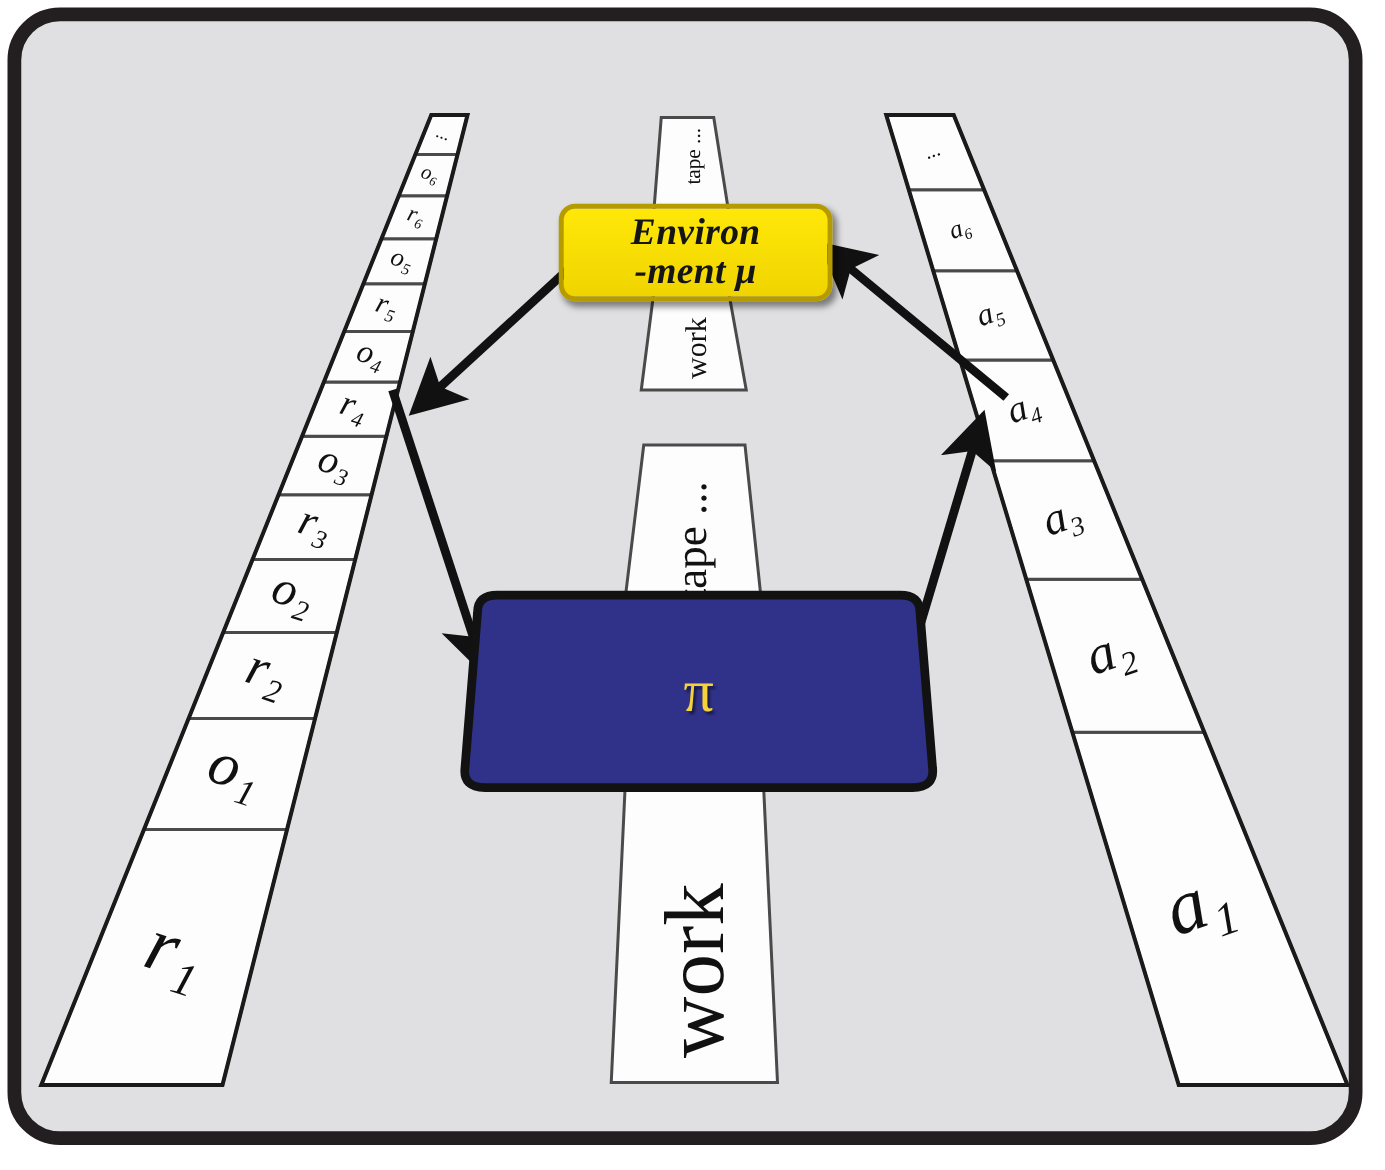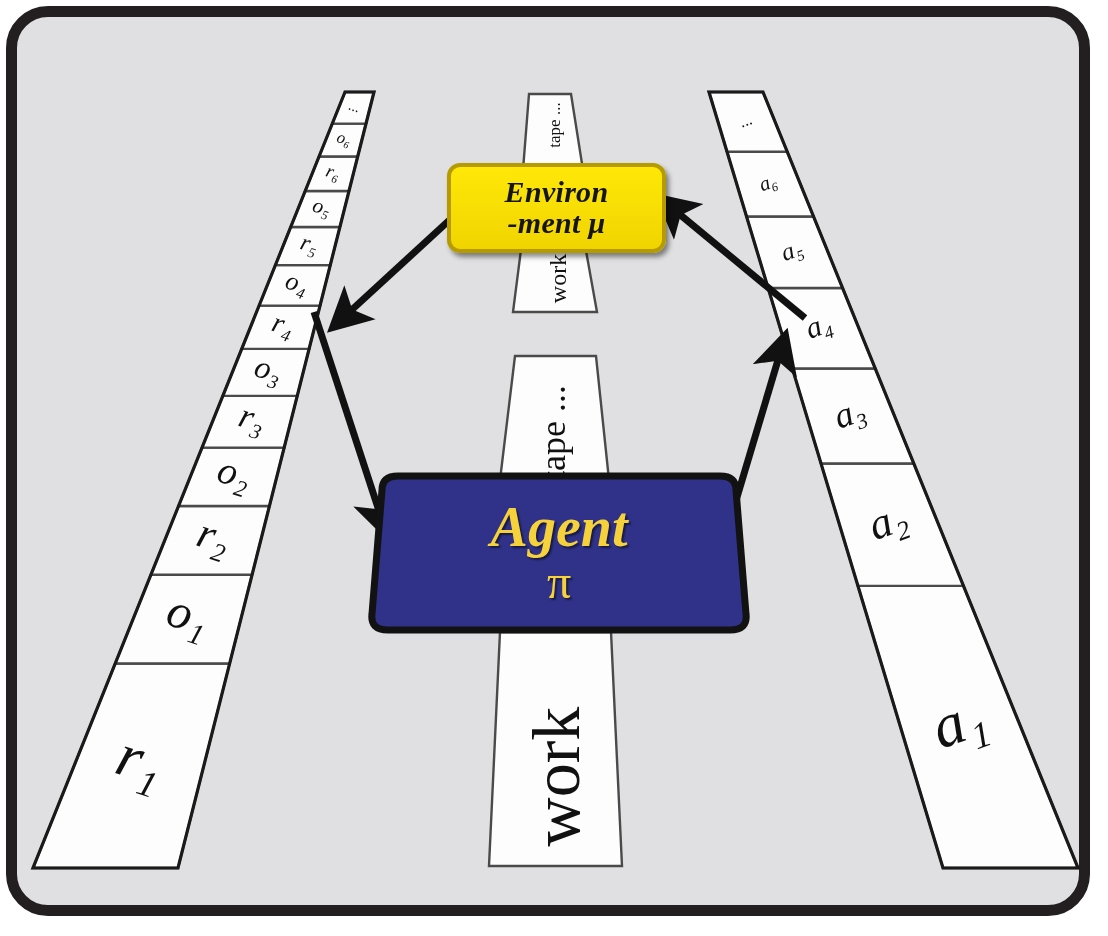--- a/index.html
+++ b/index.html
@@ -60,21 +60,21 @@
     stroke: #111111;
     stroke-width: 7;
     fill: none;
   }
   
   #env-box {
     position: absolute;
     left: 447px;
     top: 163px;
     width: 219px;
-    height: 90px;
+    height: 78px;
     box-sizing: border-box;
     background: linear-gradient(#ffe808, #f0d400);
     border: 4px solid #b59b00;
     border-radius: 13px;
     box-shadow: 3px 4px 5px rgba(0,0,0,0.45);
     display: flex;
     flex-direction: column;
     align-items: center;
     justify-content: center;
     z-index: 40;
@@ -224,21 +224,20 @@
       <div class="env-line">Environ</div>
       <div class="env-line">-ment μ</div>
     </div>
 
     <div id="agent-wrap">
       <svg id="agent-shape" viewBox="0 0 386 170" preserveAspectRatio="none">
         <path d="M16,22 Q16,8 32,8 L354,8 Q370,8 370,22 L380,146
                  Q382,162 364,162 L22,162 Q4,162 6,146 Z" fill="#2f3288" stroke="#121212" stroke-width="7"></path>
       </svg>
       <div id="agent-label">
-        <div class="agent-name">Agent</div>
         <div class="agent-policy">π</div>
       </div>
     </div>
 
     <div class="vtape-label" style="left:505px; top:115px; width:100px; text-align:center; font-size:17px;
                 transform: rotate(-90deg);">tape ...</div>
 
     <div class="vtape-label" style="left:508px; top:265px; width:100px; text-align:center; font-size:24px;
                 transform: rotate(-90deg);">work</div>
 

